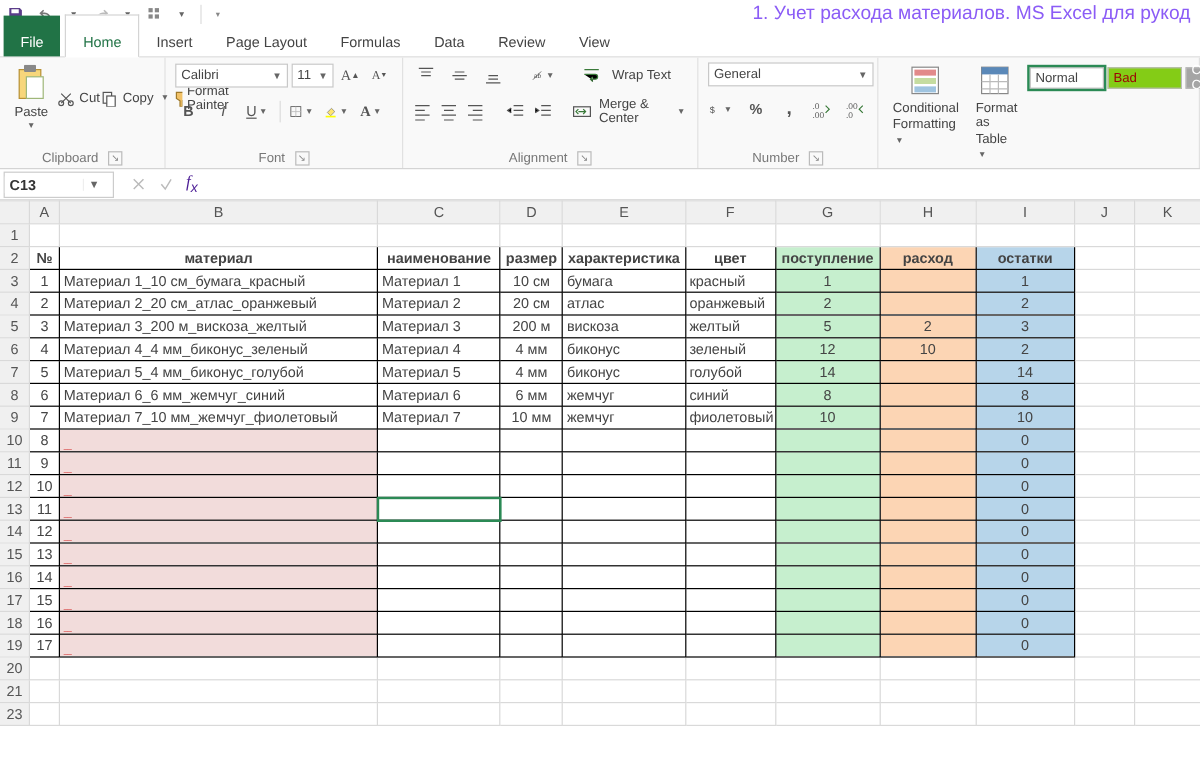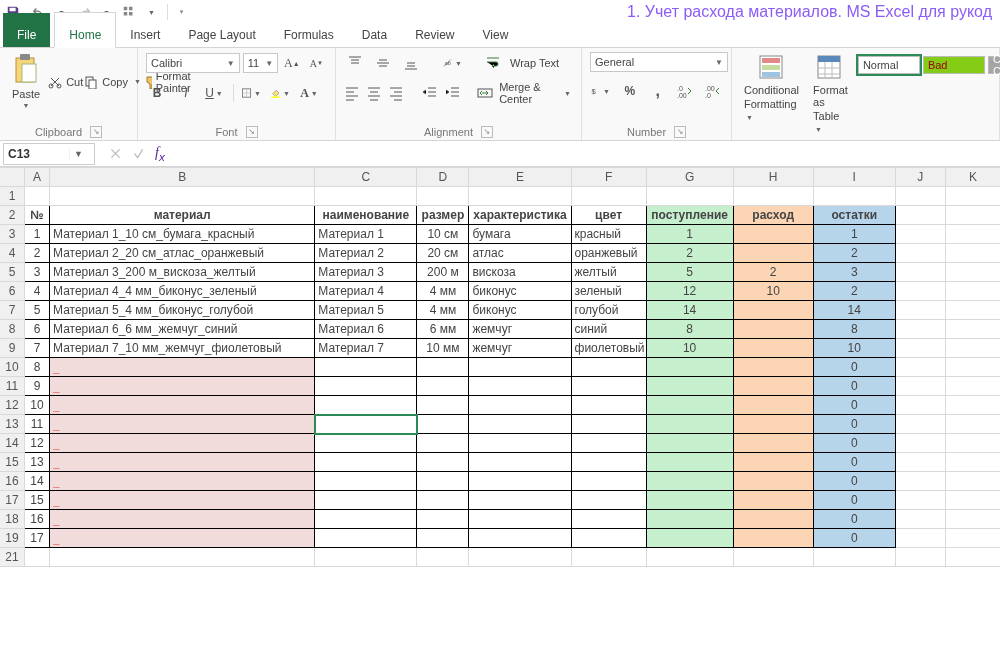--- a/index.html
+++ b/index.html
@@ -672,21 +672,49 @@
   <td class="bord numc"></td>
   <td class="bord"></td>
   <td class="bord"></td>
   <td class="bord fill-g numc"></td>
   <td class="bord fill-o numc"></td>
   <td class="bord fill-b numc">0</td>
   <td></td>
   <td></td>
         </tr>
         <tr>
+          <th class="rowhead">20</th>
+          <td></td>
+          <td></td>
+          <td></td>
+          <td></td>
+          <td></td>
+          <td></td>
+          <td></td>
+          <td></td>
+          <td></td>
+          <td></td>
+          <td></td>
+        </tr>
+        <tr>
           <th class="rowhead">21</th>
+          <td></td>
+          <td></td>
+          <td></td>
+          <td></td>
+          <td></td>
+          <td></td>
+          <td></td>
+          <td></td>
+          <td></td>
+          <td></td>
+          <td></td>
+        </tr>
+        <tr>
+          <th class="rowhead">23</th>
           <td></td>
           <td></td>
           <td></td>
           <td></td>
           <td></td>
           <td></td>
           <td></td>
           <td></td>
           <td></td>
           <td></td>

